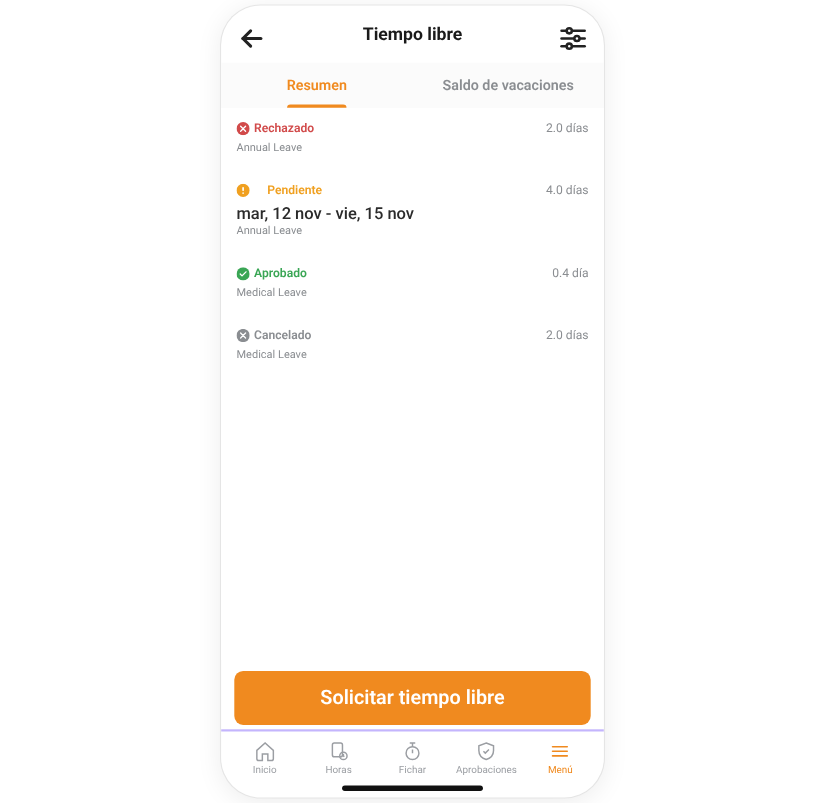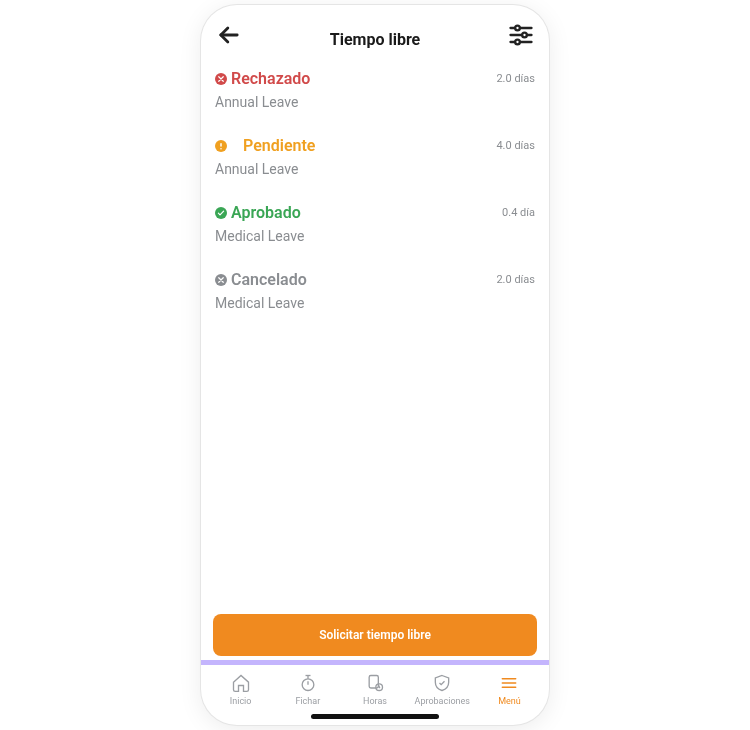--- a/index.html
+++ b/index.html
@@ -1,35 +1,35 @@
 <!DOCTYPE html>
 <html><head>
   <meta charset="utf-8">
   <style>
     * { margin:0; padding:0; box-sizing:border-box; font-family:-apple-system,BlinkMacSystemFont,'Segoe UI',Roboto,Helvetica,Arial,sans-serif; -webkit-font-smoothing:antialiased; }
     body { width:750px; height:730px; background:#fff; display:flex; align-items:center; justify-content:center; }
     .phone { width:348px; height:720px; background:#fff; border-radius:36px; box-shadow:0 0 0 1px #e5e5e5, 0 4px 24px rgba(0,0,0,0.08); overflow:hidden; display:flex; flex-direction:column; position:relative; }
-    .header { display:flex; align-items:flex-end; justify-content:space-between; padding:16px 14px 8px 14px; }
+    .header { display:flex; align-items:flex-start; justify-content:space-between; padding:16px 14px 8px 14px; }
     .hbtn { width:28px; height:28px; display:flex; align-items:center; justify-content:center; color:#222; }
     .title { font-size:16px; font-weight:700; color:#1a1a1a; }
     .tabs { display:flex; background:#fbfbfb; }
     .tab { flex:1; text-align:center; padding:14px 0 12px 0; font-size:13px; font-weight:600; color:#8a8d91; position:relative; }
     .tab.active { color:#f08a1f; }
     .tab.active::after { content:""; position:absolute; bottom:0; left:50%; transform:translateX(-50%); width:54px; height:3px; background:#f08a1f; border-radius:3px 3px 0 0; }
     .list { flex:1; overflow-y:auto; background:#fff; }
     .item { padding:12px 14px 14px 14px; }
     .row1 { display:flex; align-items:center; justify-content:space-between; margin-bottom:6px; }
-    .status { display:flex; align-items:center; font-size:16px; font-weight:600; gap:4px; }
+    .status { display:flex; align-items:center; font-size:11px; font-weight:600; gap:4px; }
     .status svg { width:12px; height:12px; flex-shrink:0; }
     .days { font-size:11px; color:#8a8d91; }
     .range { font-size:15px; font-weight:500; color:#2b2b2b; margin-bottom:2px; }
-    .type { font-size:14px; color:#8a8d91; }
+    .type { font-size:10px; color:#8a8d91; }
     .footer { padding:10px 12px 4px 12px; }
-    .reqbtn { width:100%; background:#f08a1f; color:#fff; border:none; border-radius:8px; padding:14px 0; font-size:12px; font-weight:600; }
-    .nav { display:flex; justify-content:space-around; padding:8px 6px 2px 6px; border-top:5px solid #c4b5fd; }
+    .reqbtn { width:100%; background:#f08a1f; color:#fff; border:none; border-radius:8px; padding:14px 0; font-size:18px; font-weight:600; }
+    .nav { display:flex; justify-content:space-around; padding:8px 6px 2px 6px; border-top:2px solid #c4b5fd; }
     .nitem { display:flex; flex-direction:column; align-items:center; gap:3px; color:#9b9ea3; font-size:9px; flex:1; }
     .nitem.active { color:#f08a1f;text-align:center; }
     .nitem svg { width:20px; height:20px; }
     .homebar { width:128px; height:5px; background:#111; border-radius:3px; margin:6px auto 6px auto; }
 
     .st-rechazado { color:#d14a4a; }
     .st-pendiente { color:#f0a020;gap:16px; }
     .st-aprobado  { color:#3aa655; }
     .st-cancelado { color:#8a8d91; }
   </style>
@@ -51,20 +51,24 @@
         <line x1="3" y1="6" x2="21" y2="6"></line>
           <circle cx="9" cy="6" r="2" fill="#fff"></circle>
         <line x1="3" y1="12" x2="21" y2="12"></line>
           <circle cx="15" cy="12" r="2" fill="#fff"></circle>
         <line x1="3" y1="18" x2="21" y2="18"></line>
           <circle cx="9" cy="18" r="2" fill="#fff"></circle>
       </svg>
     </div>
   </div>
 
+  <div class="tabs">
+    <div class="tab active">Resumen</div>
+    <div class="tab">Saldo de vacaciones</div>
+  </div>
 
   <div class="list" id="list">
       <div class="item">
         <div class="row1">
           <div class="status st-rechazado">
             <svg viewBox="0 0 16 16">
               <circle cx="8" cy="8" r="8" fill="#d14a4a"></circle>
               <path d="M5 5l6 6M11 5l-6 6" stroke="#fff" stroke-width="1.6" stroke-linecap="round"></path>
             </svg>
             <span>Rechazado</span>
@@ -78,20 +82,21 @@
           <div class="status st-pendiente">
             <svg viewBox="0 0 16 16">
               <circle cx="8" cy="8" r="8" fill="#f0a020"></circle>
               <rect x="7" y="4" width="2" height="5" rx="1" fill="#fff"></rect>
               <rect x="7" y="10.5" width="2" height="2" rx="1" fill="#fff"></rect>
             </svg>
             <span>Pendiente</span>
           </div>
           <div class="days">4.0 días</div>
         </div>
+        <div class="range">mar, 12 nov - vie, 15 nov</div>
         <div class="type">Annual Leave</div>
       </div>
       <div class="item">
         <div class="row1">
           <div class="status st-aprobado">
             <svg viewBox="0 0 16 16">
               <circle cx="8" cy="8" r="8" fill="#3aa655"></circle>
               <path d="M4.5 8.2l2.2 2.2L11.5 5.5" stroke="#fff" stroke-width="1.6" fill="none" stroke-linecap="round" stroke-linejoin="round"></path>
             </svg>
             <span>Aprobado</span>
@@ -121,34 +126,34 @@
 
   <div class="nav">
     <div class="nitem">
       <svg viewBox="0 0 24 24" fill="none" stroke="currentColor" stroke-width="1.6">
           <path d="M3 11l9-8 9 8v9a2 2 0 0 1-2 2h-4v-7h-6v7H5a2 2 0 0 1-2-2z"></path>
         </svg>
       <span>Inicio</span>
     </div>
     <div class="nitem">
       <svg viewBox="0 0 24 24" fill="none" stroke="currentColor" stroke-width="1.6">
+          <rect x="5" y="3" width="11" height="15" rx="2"></rect>
+          <circle cx="17" cy="17" r="4"></circle>
+          <path d="M17 15v2l1 1"></path>
+        </svg>
+      <span>Horas</span>
+    </div>
+    <div class="nitem">
+      <svg viewBox="0 0 24 24" fill="none" stroke="currentColor" stroke-width="1.6">
           <circle cx="12" cy="14" r="7"></circle>
           <path d="M12 10v4"></path>
           <path d="M9 3h6"></path>
           <path d="M12 3v4"></path>
         </svg>
       <span>Fichar</span>
-    </div>
-    <div class="nitem">
-      <svg viewBox="0 0 24 24" fill="none" stroke="currentColor" stroke-width="1.6">
-          <rect x="5" y="3" width="11" height="15" rx="2"></rect>
-          <circle cx="17" cy="17" r="4"></circle>
-          <path d="M17 15v2l1 1"></path>
-        </svg>
-      <span>Horas</span>
     </div>
     <div class="nitem">
       <svg viewBox="0 0 24 24" fill="none" stroke="currentColor" stroke-width="1.6">
           <path d="M12 3l8 3v5c0 5-3.5 8.5-8 10-4.5-1.5-8-5-8-10V6l8-3z"></path>
           <path d="M9 12l2 2 4-4"></path>
         </svg>
       <span>Aprobaciones</span>
     </div>
     <div class="nitem active">
       <svg viewBox="0 0 24 24" fill="none" stroke="currentColor" stroke-width="1.8" stroke-linecap="round">

